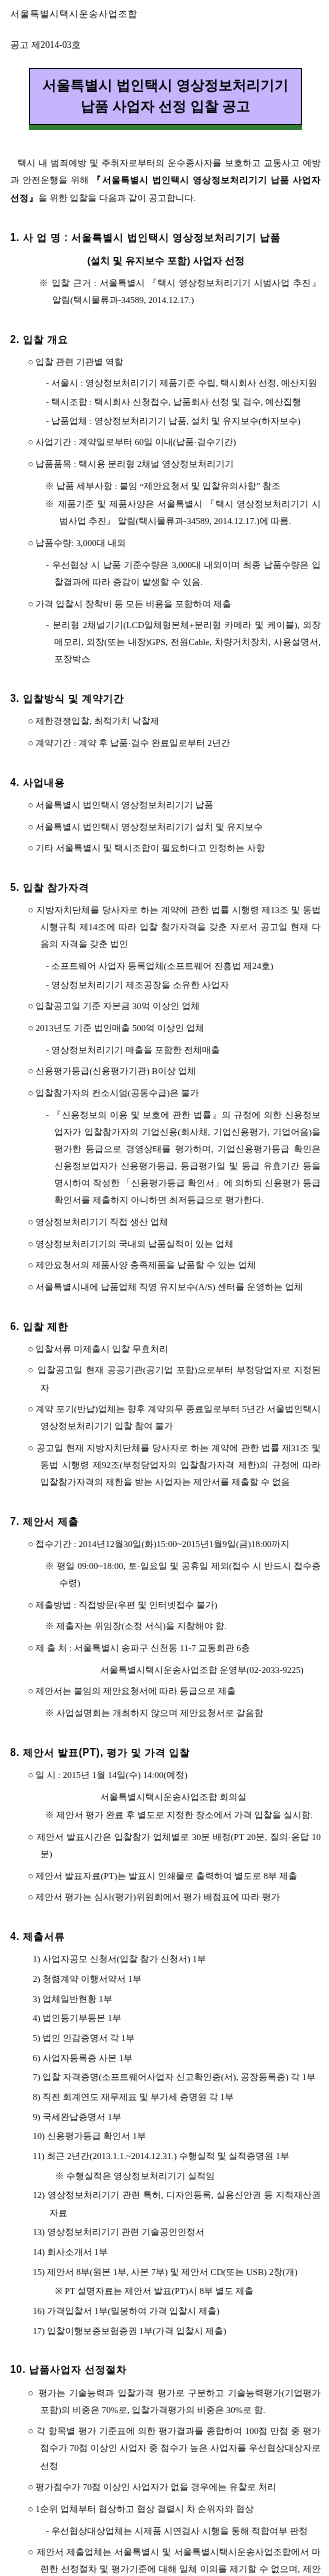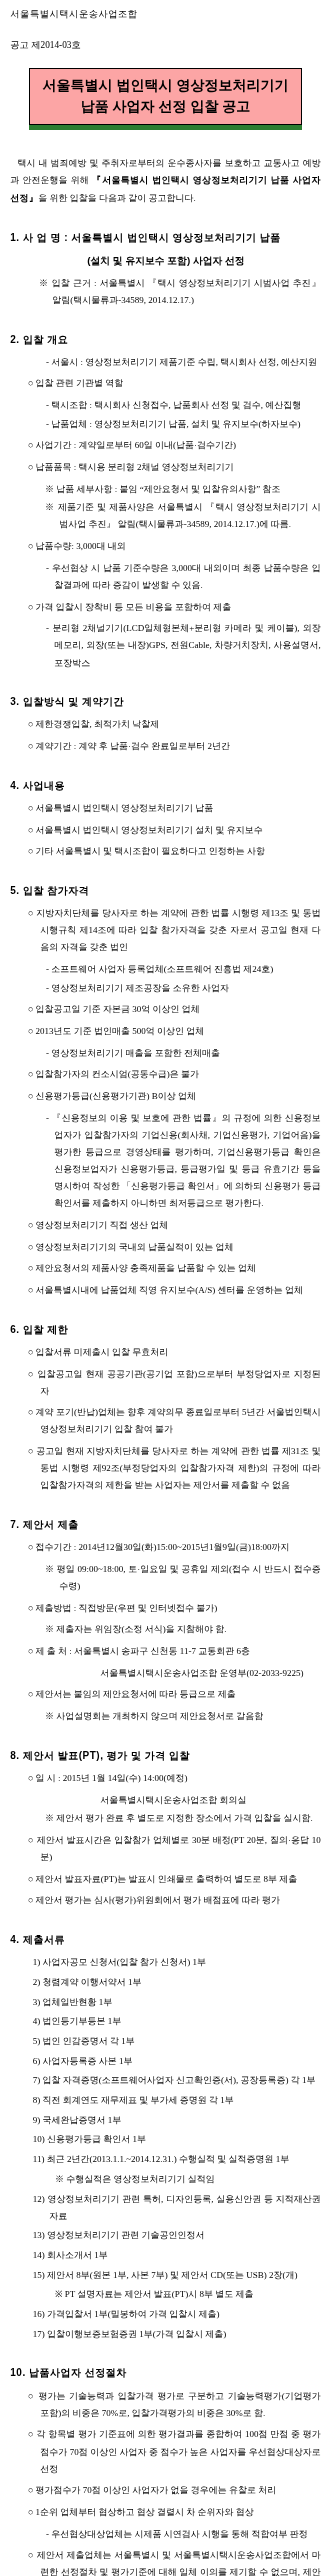--- a/index.html
+++ b/index.html
@@ -2,21 +2,21 @@
 <html style="font-size:8.2px"><head>
 <meta charset="utf-8">
 <style>
   html,body{margin:0;padding:0;background:#ffffff;color:#000;}
   body{font-family:"Liberation Serif","DejaVu Serif",serif;}
   .page{width:330px;box-sizing:border-box;padding:8.2px 9.3px 31px 10.3px;background:#fff;}
 
   .org{font-size:9.3px;letter-spacing:0.5px;}
   .notice-no{font-size:9.3px;margin-top:18px;}
 
-  .title-box{margin:15.5px 18.5px 0 18.5px;border:1px solid #000;background:#fca5a5;
+  .title-box{margin:15.5px 18.5px 0 18.5px;border:1px solid #000;background:#c4b5fd;
     text-align:center;padding:6.2px 2.1px 7.2px;font-family:"Liberation Sans","DejaVu Sans",sans-serif;
     font-weight:bold;font-size:14px;line-height:1.5;}
   .title-bar{margin:0 18.5px;height:4.6px;background:#2e7d32;}
 
   .intro{margin:25px 0 4.1px 0;font-size:9px;line-height:1.95;text-align:justify;text-indent:7.2px;}
   .intro b{letter-spacing:0.3px;}
 
   .blk{font-size:9px;line-height:1.9;text-align:justify;}
   .blk.h{font-family:"Liberation Sans","DejaVu Sans",sans-serif;font-weight:bold;
     font-size:10px;margin:20.6px 0 5.2px 0;text-align:left;letter-spacing:0.5px;}
@@ -44,22 +44,22 @@
   </div>
   <div class="title-bar"></div>
 
   <p class="intro"><span>택시 내 범죄예방 및 주취자로부터의 운수종사자를 보호하고 교통사고 예방과 안전운행을 위해 </span><b>『서울특별시 법인택시 영상정보처리기기 납품 사업자 선정』</b><span>을 위한 입찰을 다음과 같이 공고합니다.</span></p>
 
   <div id="doc-body">
       <div class="blk h">1. 사 업 명 : 서울특별시 법인택시 영상정보처리기기 납품</div>
       <div class="blk hcont">(설치 및 유지보수 포함) 사업자 선정</div>
       <div class="blk n1">※ 입찰 근거 : 서울특별시 『택시 영상정보처리기기 시범사업 추진』 알림(택시물류과-34589, 2014.12.17.)</div>
       <div class="blk h">2. 입찰 개요</div>
+      <div class="blk b">○ 입찰 관련 기관별 역할</div>
       <div class="blk d">- 서울시 : 영상정보처리기기 제품기준 수립, 택시회사 선정, 예산지원</div>
-      <div class="blk b">○ 입찰 관련 기관별 역할</div>
       <div class="blk d">- 택시조합 : 택시회사 신청접수, 납품회사 선정 및 검수, 예산집행</div>
       <div class="blk d">- 납품업체 : 영상정보처리기기 납품, 설치 및 유지보수(하자보수)</div>
       <div class="blk b">○ 사업기간 : 계약일로부터 60일 이내(납품·검수기간)</div>
       <div class="blk b">○ 납품품목 : 택시용 분리형 2채널 영상정보처리기기</div>
       <div class="blk n">※ 납품 세부사항 : 붙임 “제안요청서 및 입찰유의사항” 참조</div>
       <div class="blk n">※ 제품기준 및 제품사양은 서울특별시 『택시 영상정보처리기기 시범사업 추진』 알림(택시물류과-34589, 2014.12.17.)에 따름.</div>
       <div class="blk b">○ 납품수량: 3,000대 내외</div>
       <div class="blk d">- 우선협상 시 납품 기준수량은 3,000대 내외이며 최종 납품수량은 입찰결과에 따라 증감이 발생할 수 있음.</div>
       <div class="blk b">○ 가격 입찰시 장착비 등 모든 비용을 포함하여 제출</div>
       <div class="blk d">- 분리형 2채널기기(LCD일체형본체+분리형 카메라 및 케이블), 외장메모리, 외장(또는 내장)GPS, 전원Cable, 차량거치장치, 사용설명서, 포장박스</div>
@@ -70,22 +70,22 @@
       <div class="blk b">○ 서울특별시 법인택시 영상정보처리기기 납품</div>
       <div class="blk b">○ 서울특별시 법인택시 영상정보처리기기 설치 및 유지보수</div>
       <div class="blk b">○ 기타 서울특별시 및 택시조합이 필요하다고 인정하는 사항</div>
       <div class="blk h">5. 입찰 참가자격</div>
       <div class="blk b">○ 지방자치단체를 당사자로 하는 계약에 관한 법률 시행령 제13조 및 동법 시행규칙 제14조에 따라 입찰 참가자격을 갖춘 자로서 공고일 현재 다음의 자격을 갖춘 법인</div>
       <div class="blk d">- 소프트웨어 사업자 등록업체(소프트웨어 진흥법 제24호)</div>
       <div class="blk d">- 영상정보처리기기 제조공장을 소유한 사업자</div>
       <div class="blk b">○ 입찰공고일 기준 자본금 30억 이상인 업체</div>
       <div class="blk b">○ 2013년도 기준 법인매출 500억 이상인 업체</div>
       <div class="blk d">- 영상정보처리기기 매출을 포함한 전체매출</div>
+      <div class="blk b">○ 신용평가등급(신용평가기관) B이상 업체</div>
       <div class="blk b">○ 입찰참가자의 컨소시엄(공동수급)은 불가</div>
-      <div class="blk b">○ 신용평가등급(신용평가기관) B이상 업체</div>
       <div class="blk d">- 『신용정보의 이용 및 보호에 관한 법률』의 규정에 의한 신용정보업자가 입찰참가자의 기업신용(회사채, 기업신용평가, 기업어음)을 평가한 등급으로 경영상태를 평가하며, 기업신용평가등급 확인은 신용정보업자가 신용평가등급, 등급평가일 및 등급 유효기간 등을 명시하여 작성한 「신용평가등급 확인서」에 의하되 신용평가 등급 확인서를 제출하지 아니하면 최저등급으로 평가한다.</div>
       <div class="blk b">○ 영상정보처리기기 직접 생산 업체</div>
       <div class="blk b">○ 영상정보처리기기의 국내외 납품실적이 있는 업체</div>
       <div class="blk b">○ 제안요청서의 제품사양 충족제품을 납품할 수 있는 업체</div>
       <div class="blk b">○ 서울특별시내에 납품업체 직영 유지보수(A/S) 센터를 운영하는 업체</div>
       <div class="blk h">6. 입찰 제한</div>
       <div class="blk b">○ 입찰서류 미제출시 입찰 무효처리</div>
       <div class="blk b">○ 입찰공고일 현재 공공기관(공기업 포함)으로부터 부정당업자로 지정된 자</div>
       <div class="blk b">○ 계약 포기(반납)업체는 향후 계약의무 종료일로부터 5년간 서울법인택시 영상정보처리기기 입찰 참여 불가</div>
       <div class="blk b">○ 공고일 현재 지방자치단체를 당사자로 하는 계약에 관한 법률 제31조 및 동법 시행령 제92조(부정당업자의 입찰참가자격 제한)의 규정에 따라 입찰참가자격의 제한을 받는 사업자는 제안서를 제출할 수 없음</div>

